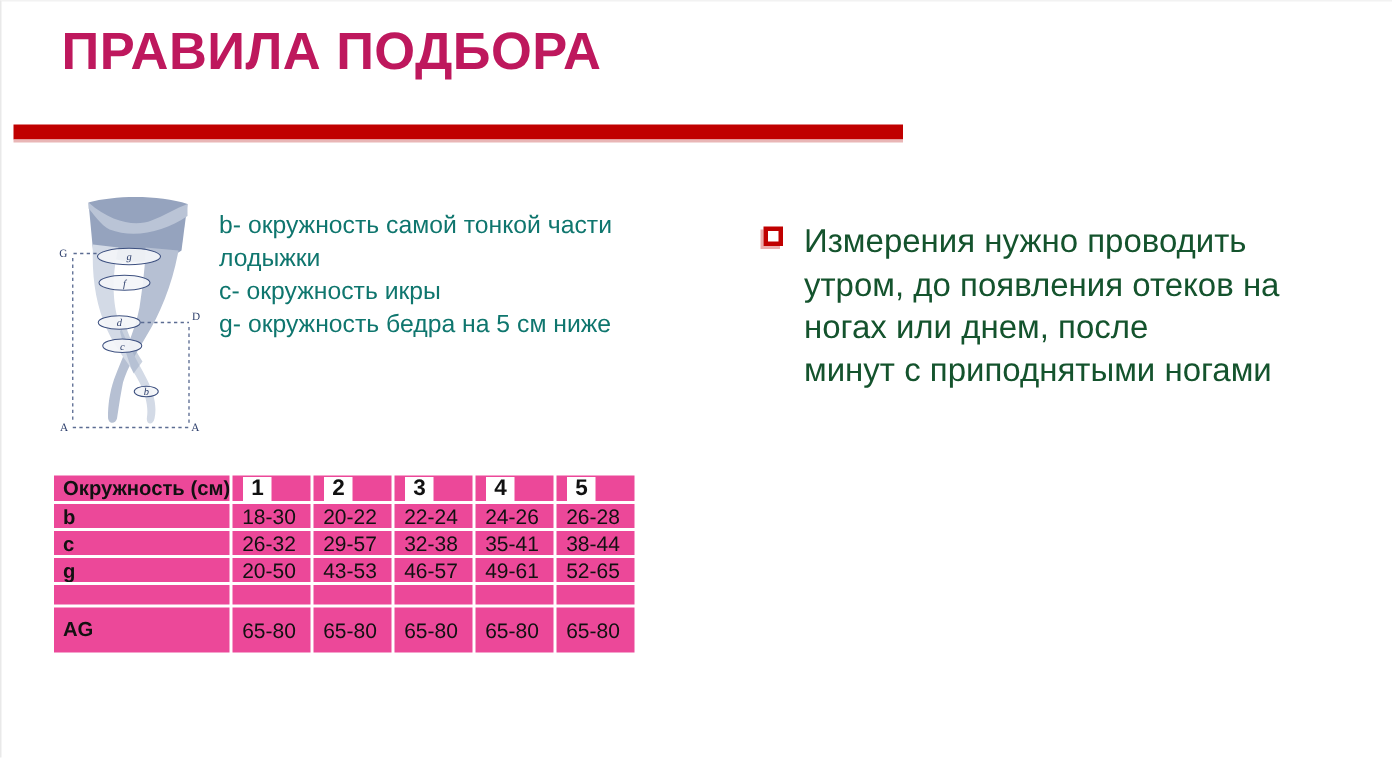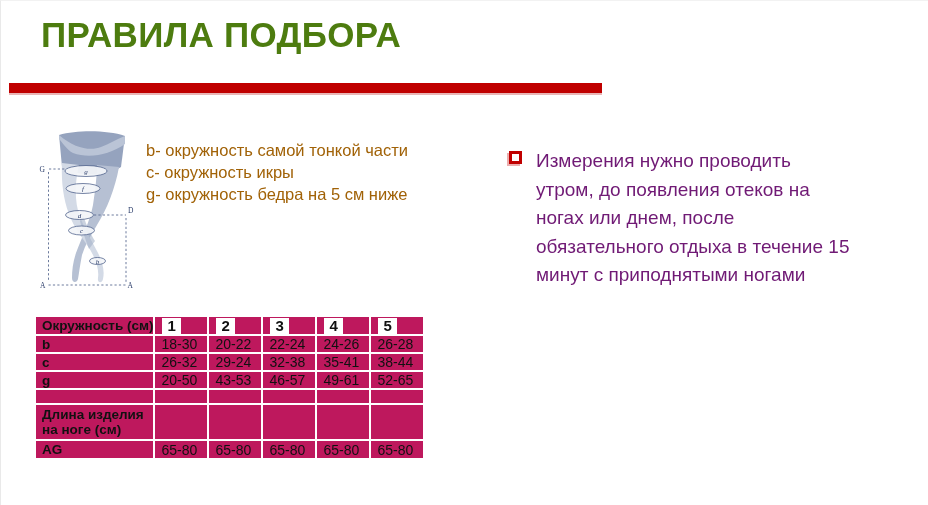--- a/index.html
+++ b/index.html
@@ -8,64 +8,64 @@
     position:relative;
     background:#ffffff;
     font-family:"Liberation Sans", sans-serif;
     overflow:hidden;
     border-left:1px solid #e9e9e9;
     border-top:1px solid #f2f2f2;
   }
   .page-title {
     position:absolute; left:40px; top:14px;
     font-size:35px; line-height:40px; font-weight:700;
-    color:#4d7c0f; letter-spacing:0.3px;
+    color:#be185d; letter-spacing:0.3px;
     white-space:nowrap;
   }
   .red-divider {
     position:absolute; left:8px; top:82px;
     width:593px; height:10px;
     background:#C00000;
   }
   .red-divider::after {
     content:""; position:absolute; left:0; right:0; top:10px; height:2px;
     background:#e9b6b6;
   }
   .leg-diagram {
     position:absolute; left:38px; top:128px;
     width:110px; height:165px;
   }
   .legend {
     position:absolute; left:145px; top:138px;
     width:320px; font-size:16.5px; line-height:22px;
-    color:#a16207;
+    color:#0f766e;
   }
   .legend-line { white-space:nowrap; }
   .note {
     position:absolute; left:508px; top:146px;
     width:410px; padding-left:27px;
-    font-size:19px; line-height:28.5px; color:#701a75;
+    font-size:22px; line-height:28.5px; color:#14532d;
   }
   .note-bullet {
     position:absolute; left:0; top:4px;
     width:13px; height:13px;
     background:#ffffff;
     border:3px solid #C00000;
     box-shadow:-2px 2px 0 rgba(192,0,0,0.32);
   }
   .note-line { white-space:nowrap; }
   table.size-table {
     position:absolute; left:33px; top:314px;
     border-collapse:separate; border-spacing:2px;
     table-layout:fixed;
   }
   .size-table col.c0 { width:110px; }
   .size-table col.cn { width:52px; }
   .size-table th, .size-table td {
-    background:#be185d;
+    background:#ec4899;
     font-size:13.5px; color:#111;
     text-align:left; vertical-align:middle;
     padding:0 0 0 6px; height:16px;
     overflow:hidden; white-space:nowrap;
   }
   .size-table thead th { height:17px; font-weight:700; }
   .size-table .size-num {
     display:inline-block; background:#ffffff;
     font-weight:700; font-size:15px; line-height:16px;
     padding:0 5px; margin-left:1px;
@@ -125,30 +125,30 @@
     <text x="47" y="44.5">g</text>
     <text x="44" y="62">f</text>
     <text x="40.5" y="88.5">d</text>
     <text x="42.5" y="104">c</text>
     <text x="58.5" y="134.5">b</text>
   </g>
 </svg>
 
 <div class="legend">
   <div class="legend-line">b- окружность самой тонкой части</div>
+  <div class="legend-line">лодыжки</div>
   <div class="legend-line">c- окружность икры</div>
   <div class="legend-line">g- окружность бедра на 5 см ниже</div>
 </div>
 
 <div class="note">
   <span class="note-bullet"></span>
   <div class="note-line">Измерения нужно проводить</div>
   <div class="note-line">утром, до появления отеков на</div>
   <div class="note-line">ногах или днем, после</div>
-  <div class="note-line">обязательного отдыха в течение 15</div>
   <div class="note-line">минут с приподнятыми ногами</div>
 </div>
 
 <table class="size-table">
   <colgroup>
     <col class="c0">
       <col class="cn">
       <col class="cn">
       <col class="cn">
       <col class="cn">
@@ -169,21 +169,21 @@
         <th class="rowhead">b</th>
         <td>18-30</td>
         <td>20-22</td>
         <td>22-24</td>
         <td>24-26</td>
         <td>26-28</td>
       </tr>
       <tr>
         <th class="rowhead">c</th>
         <td>26-32</td>
-        <td>29-24</td>
+        <td>29-57</td>
         <td>32-38</td>
         <td>35-41</td>
         <td>38-44</td>
       </tr>
       <tr>
         <th class="rowhead">g</th>
         <td>20-50</td>
         <td>43-53</td>
         <td>46-57</td>
         <td>49-61</td>
@@ -191,28 +191,20 @@
       </tr>
       <tr>
         <th class="rowhead"></th>
         <td></td>
         <td></td>
         <td></td>
         <td></td>
         <td></td>
       </tr>
       <tr>
-        <th class="rowhead">Длина изделия на ноге (см)</th>
-        <td></td>
-        <td></td>
-        <td></td>
-        <td></td>
-        <td></td>
-      </tr>
-      <tr>
         <th class="rowhead">AG</th>
         <td>65-80</td>
         <td>65-80</td>
         <td>65-80</td>
         <td>65-80</td>
         <td>65-80</td>
       </tr>
     </tbody>
 </table>
 

